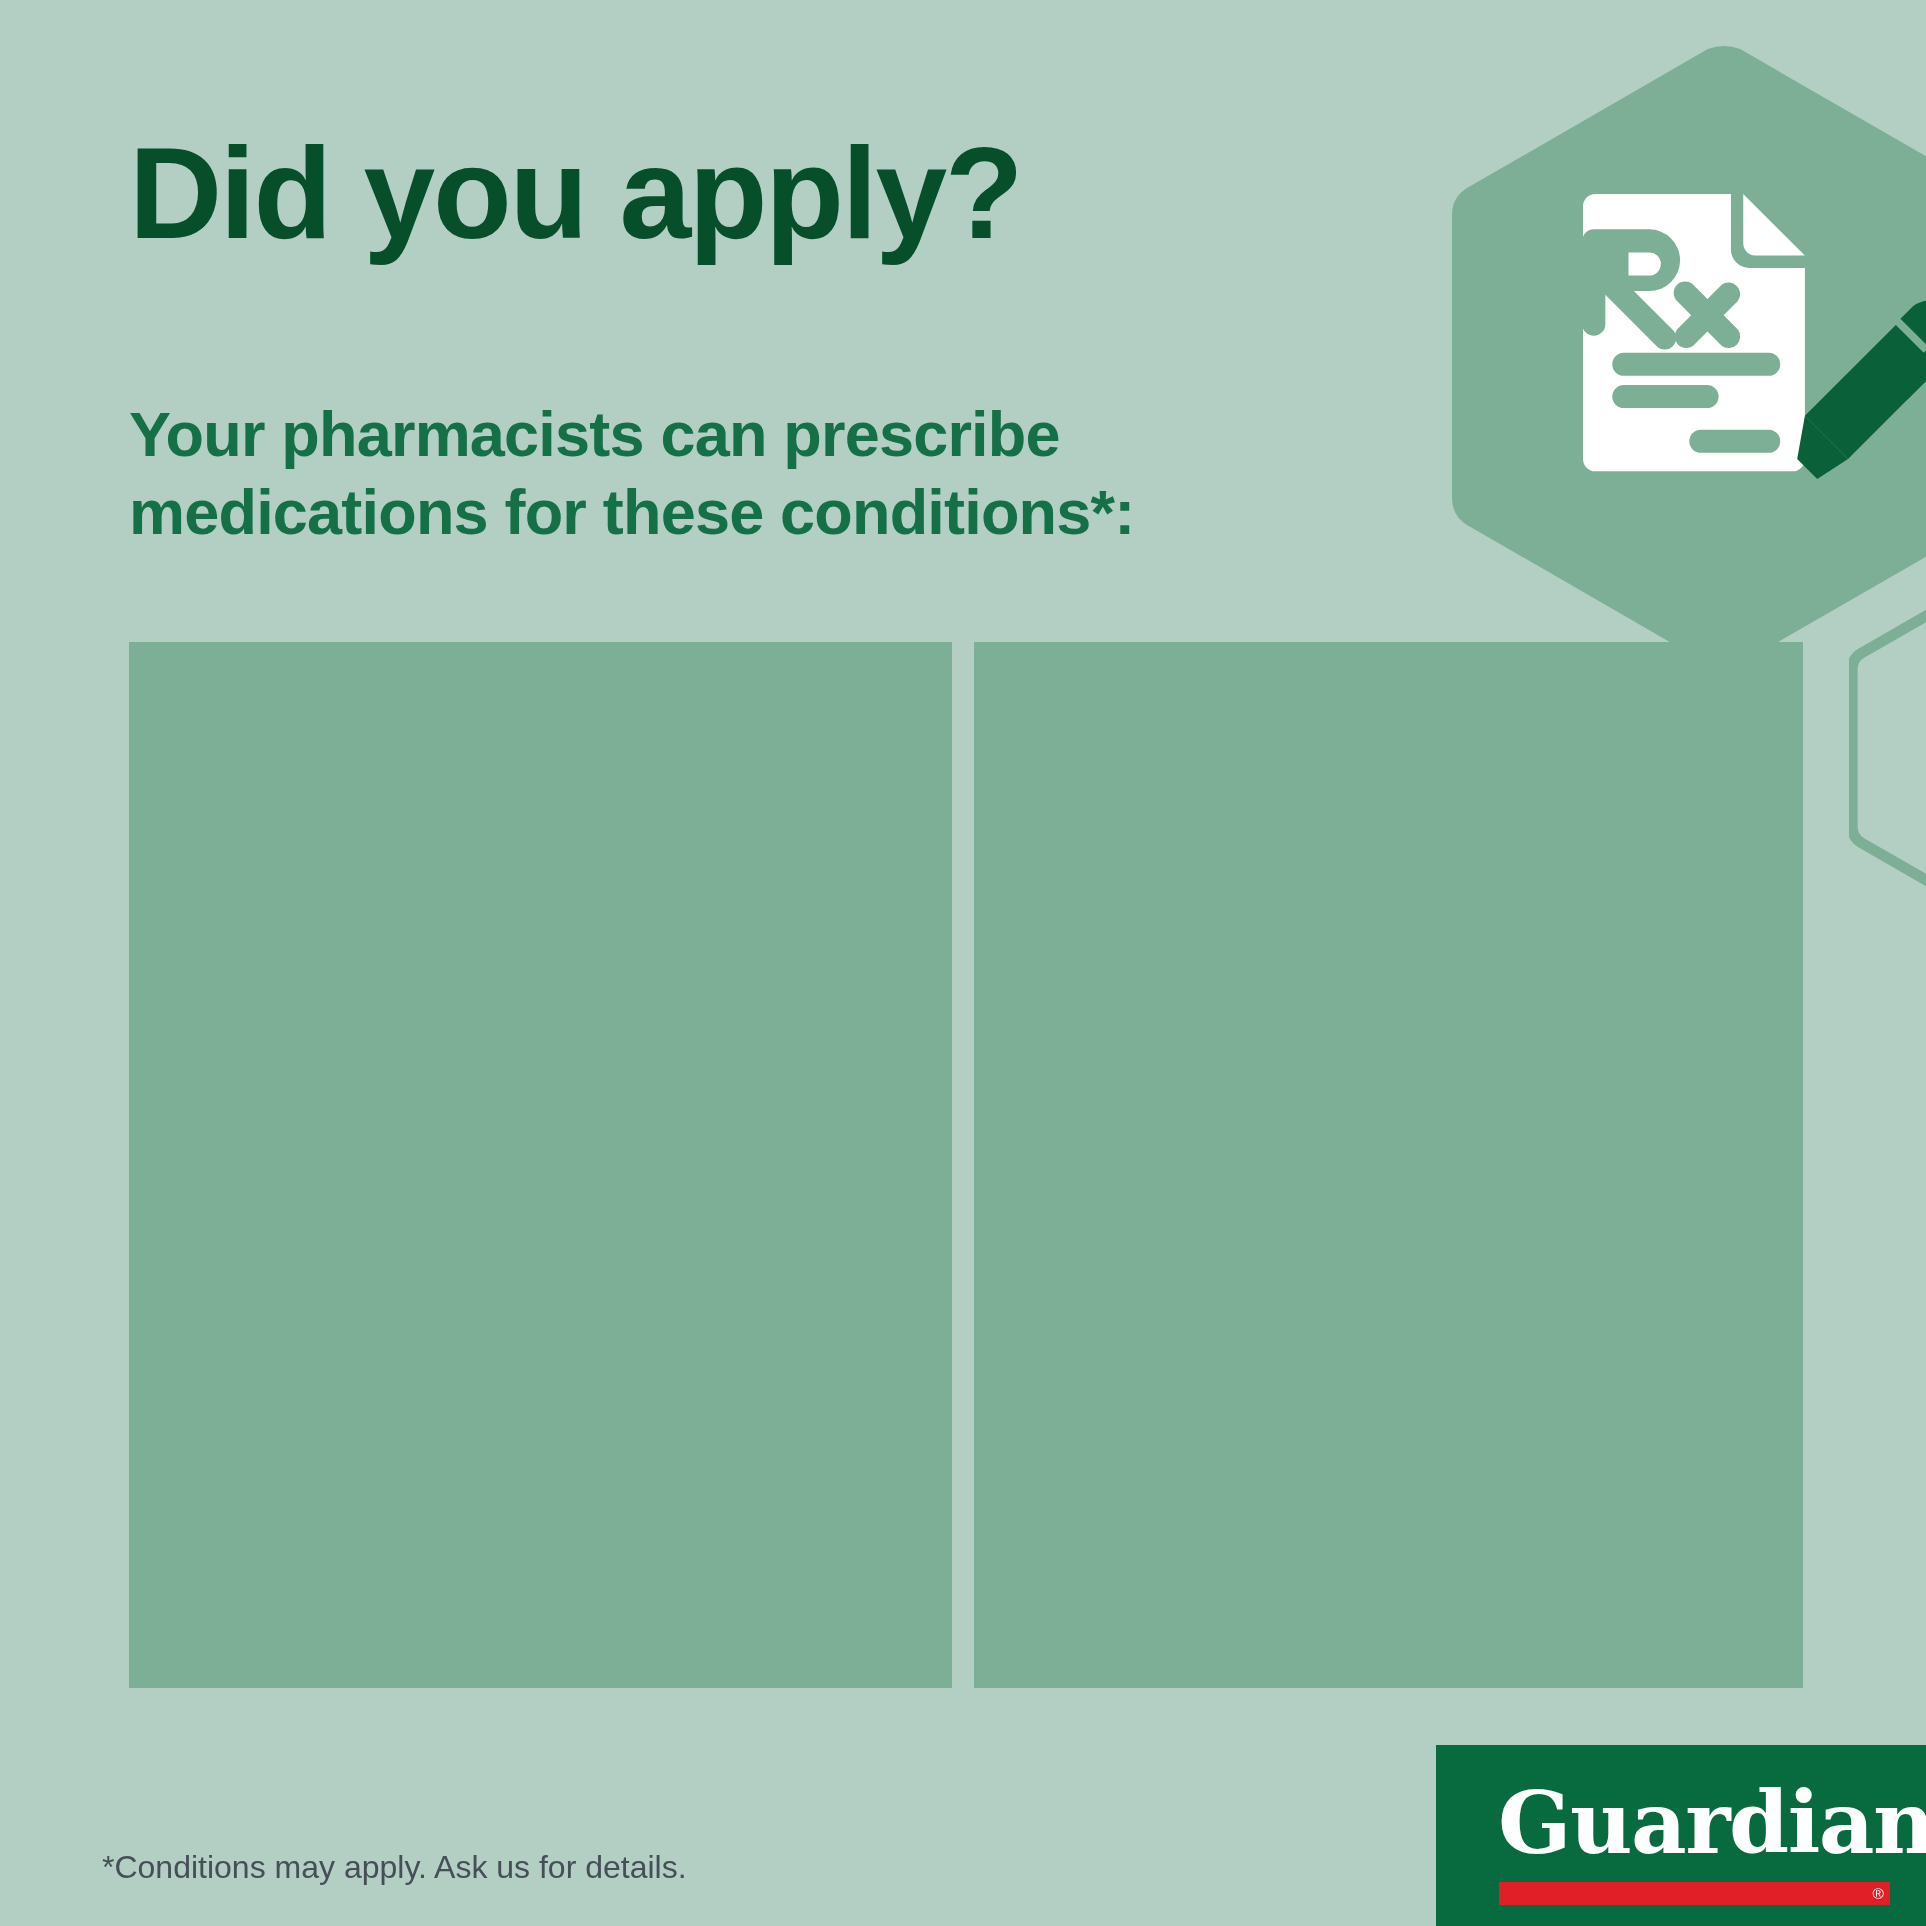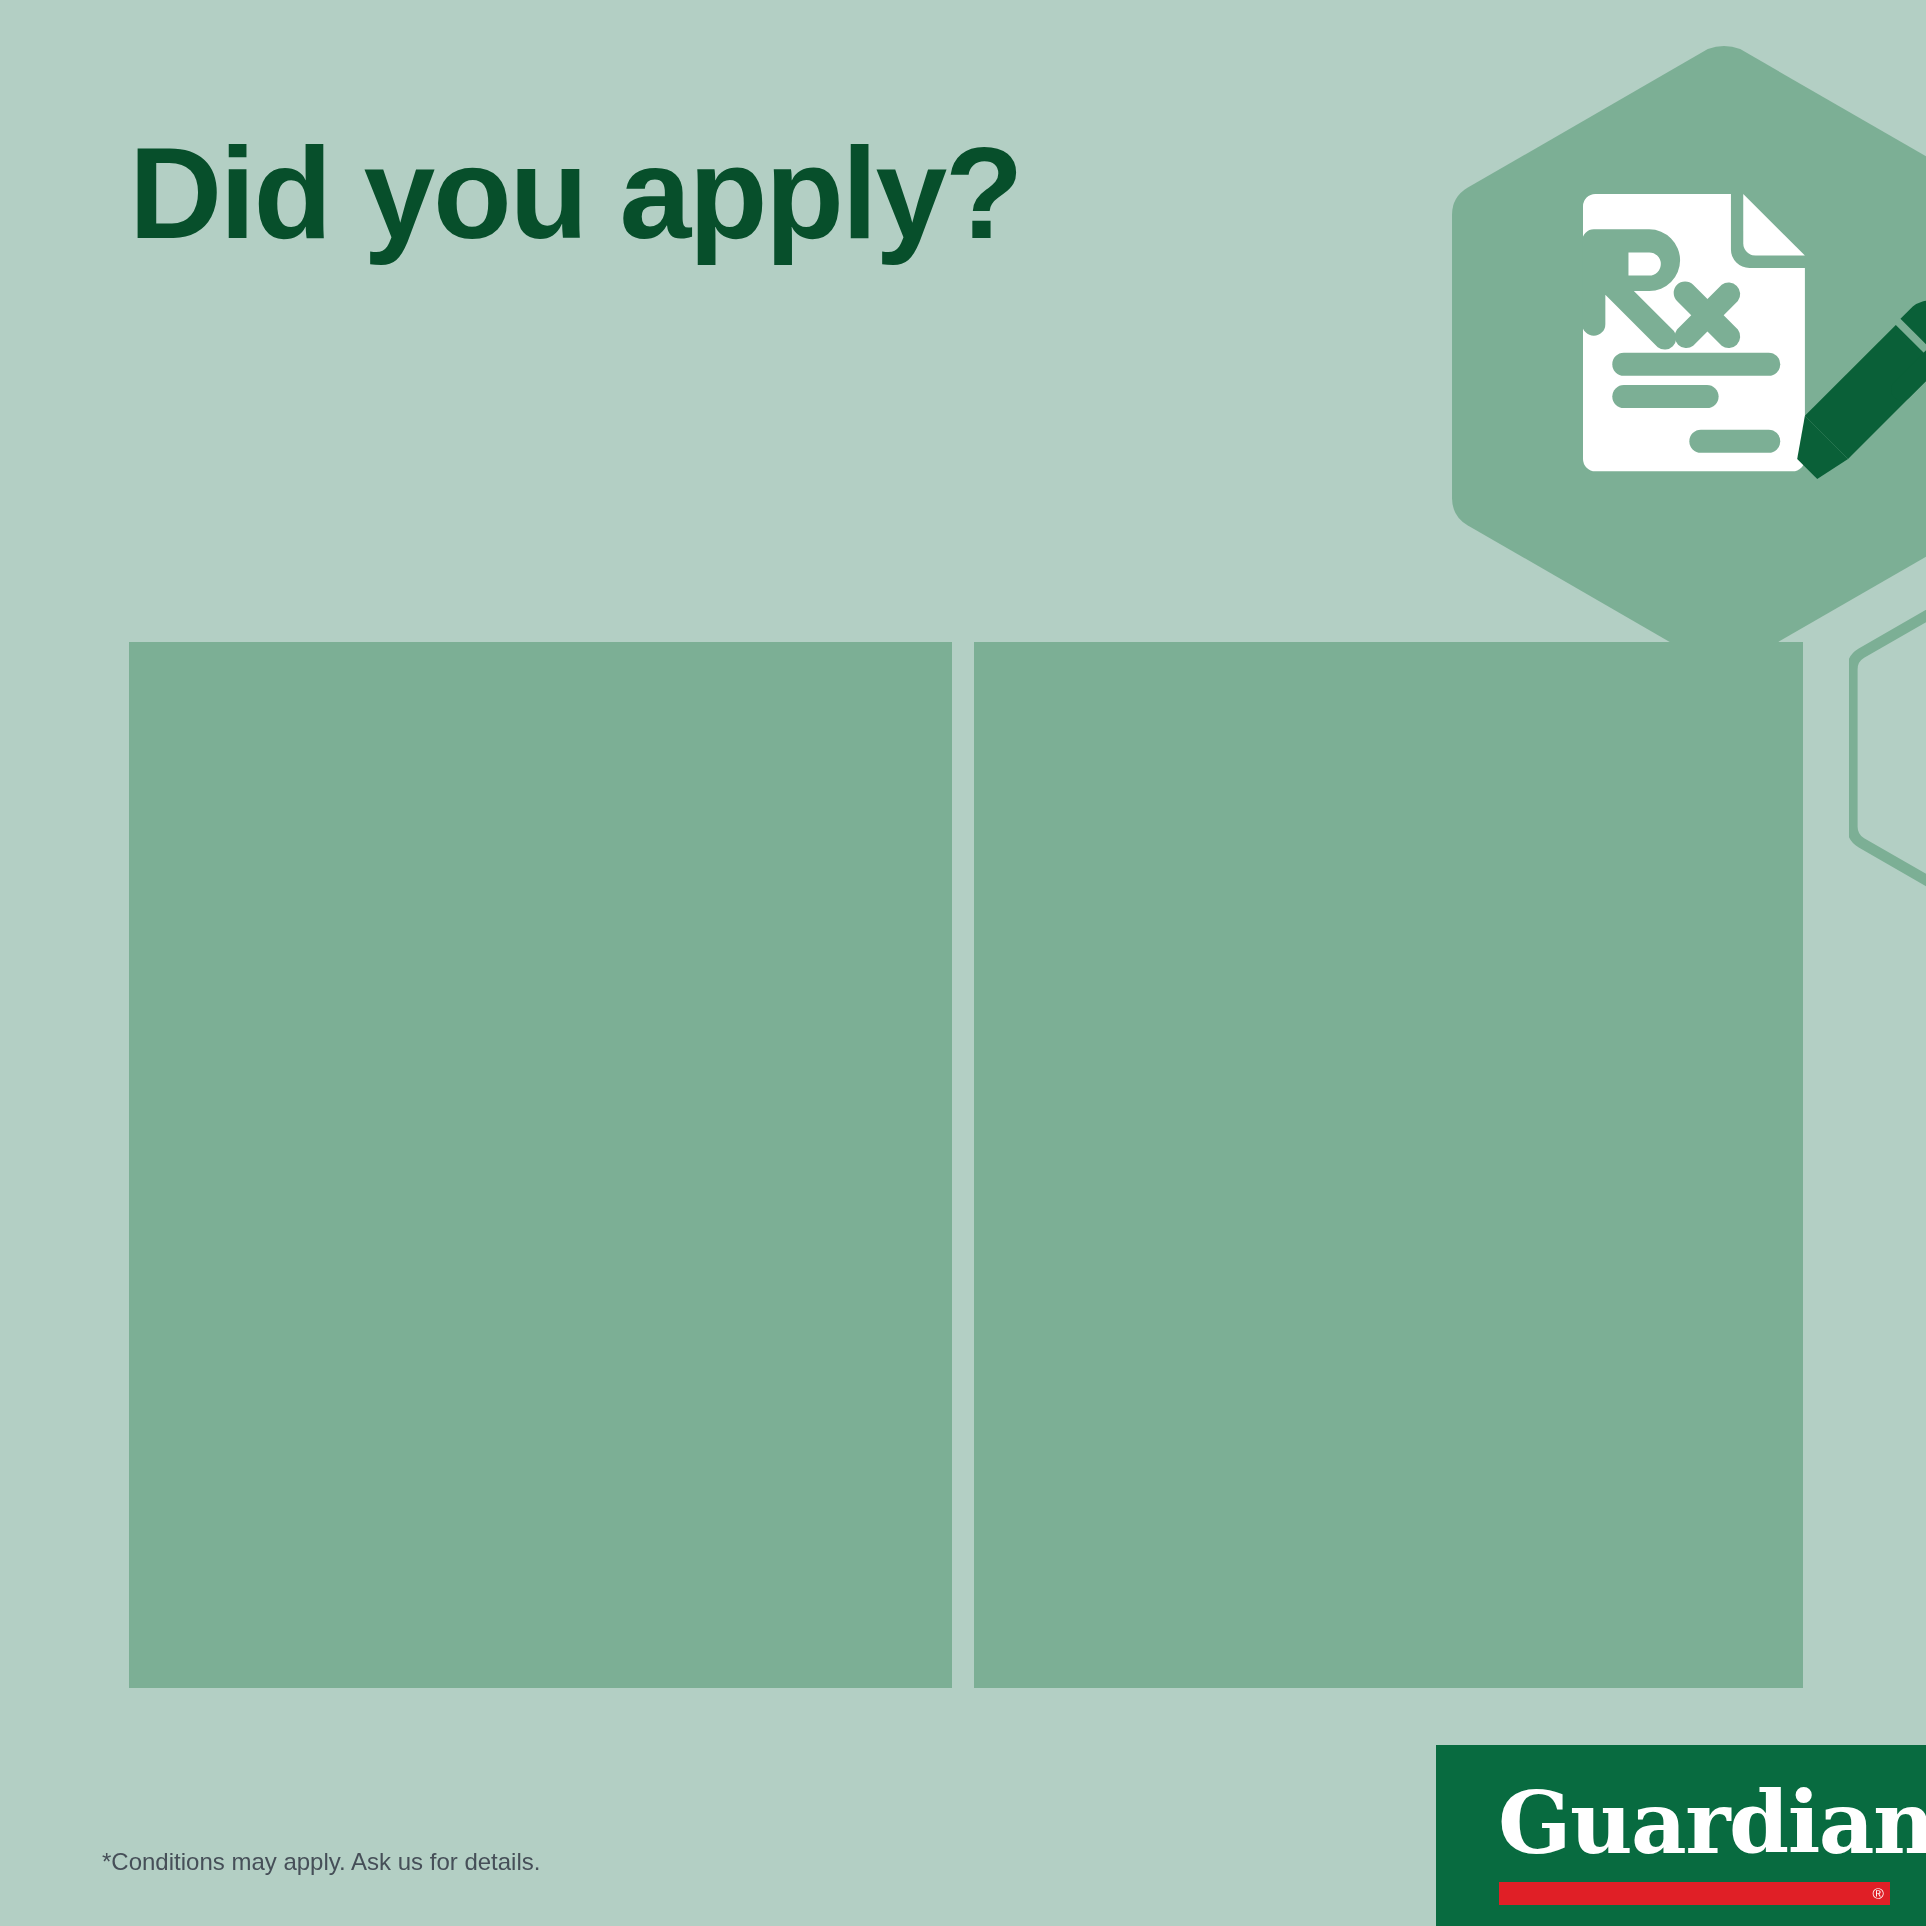--- a/index.html
+++ b/index.html
@@ -75,21 +75,21 @@
   }
   .panel.left  { width: 823px; }
   .panel.right { width: 829px; }
 
   
   .footnote {
     position: absolute;
     left: 102px;
     top: 1848px;
     margin: 0;
-    font-size: 24px;
+    font-size: 32px;
     font-weight: 400;
     line-height: 1.2;
     color: #464f58;
     white-space: nowrap;
   }
 
   
   .logo-block {
     position: absolute;
     left: 1436px;
@@ -170,20 +170,22 @@
   </svg>
 
   <svg class="hex-outline-deco" viewBox="0 0 420 480">
     <path d="M198 12 Q210 5 222 12 L404 117 Q416 124 416 138 L416 342
              Q416 356 404 363 L222 468 Q210 475 198 468 L16 363
              Q4 356 4 342 L4 138 Q4 124 16 117 Z" fill="none" stroke="#7caf95" stroke-width="14" stroke-linejoin="round"></path>
   </svg>
 
   <h1 class="headline">Did you apply?</h1>
 
+  <h2 class="subhead">Your pharmacists can prescribe
+medications for these conditions*:</h2>
 
   <div class="panels">
     <div class="panel left"></div>
     <div class="panel right"></div>
   </div>
 
   <p class="footnote">*Conditions may apply. Ask us for details.</p>
 
   <div class="logo-block">
     <div class="logo-wordmark">Guardian</div>

